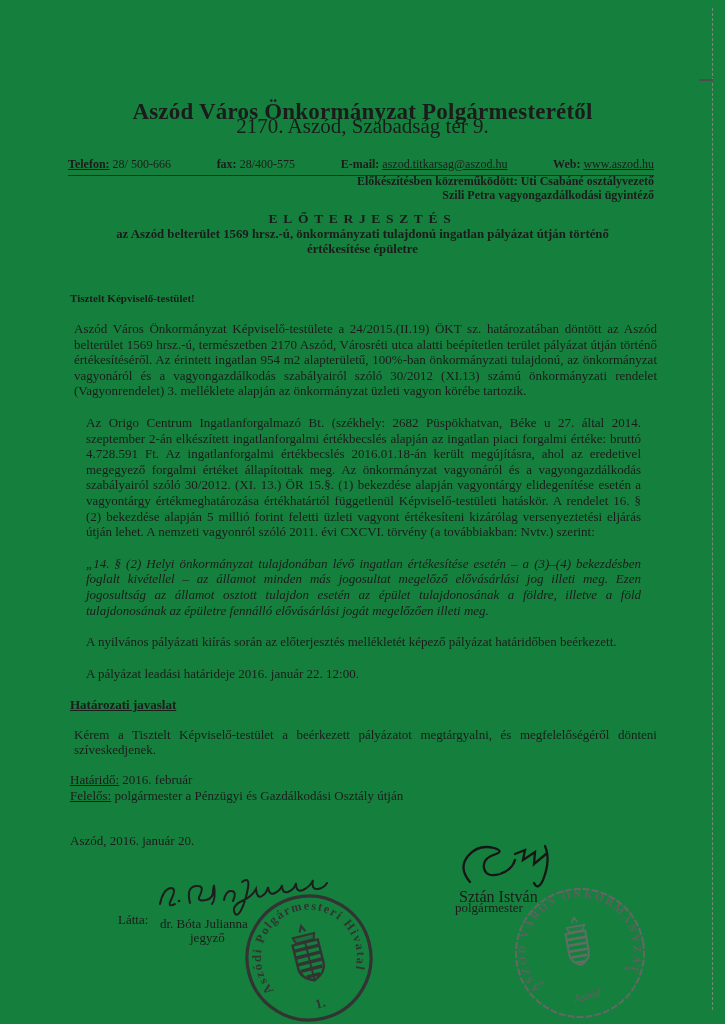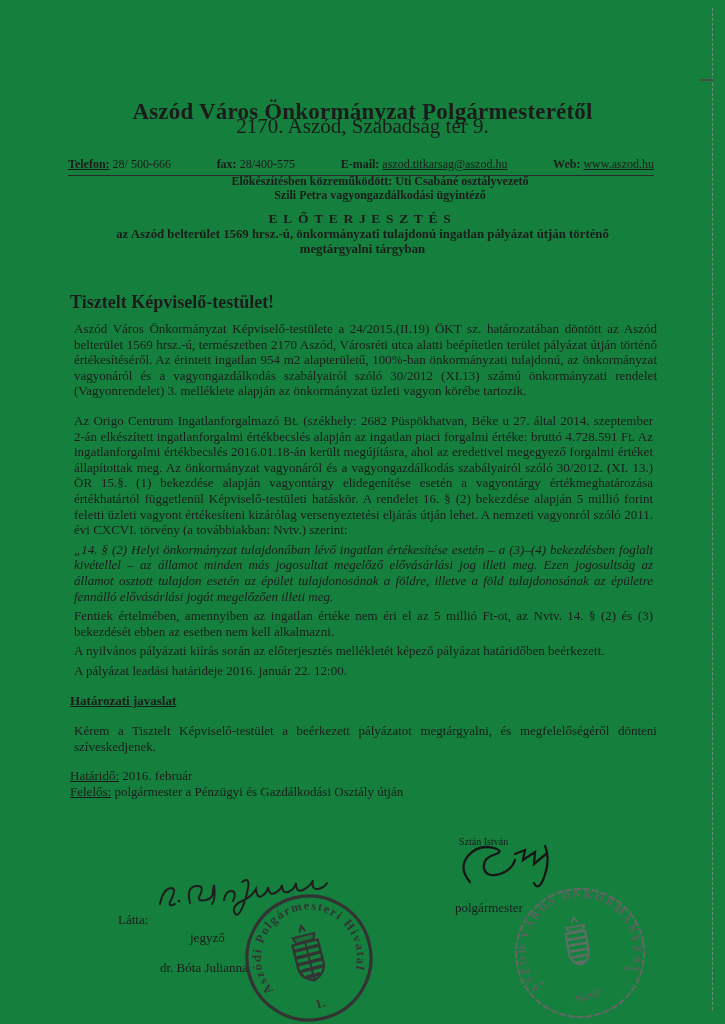--- a/index.html
+++ b/index.html
@@ -13,40 +13,40 @@
   .centered{left:0;width:725px;text-align:center;}
   .doc-title{top:99px;font-size:23px;font-weight:bold;letter-spacing:.2px;}
   .doc-address{top:114px;font-size:21px;}
   .contact-row{
     top:157px;left:68px;width:586px;font-size:12px;
     border-bottom:1.5px solid #2a2a2a;padding-bottom:3px;
     display:flex;justify-content:space-between;white-space:nowrap;
   }
   .contact-row b{font-weight:bold;}
   .u{text-decoration:underline;}
-  .contribs{top:174px;left:88px;width:584px;text-align:center;
+  .contribs{top:174px;left:70px;width:584px;text-align:right;
     font-size:12px;font-weight:bold;line-height:14px;}
   .subject{top:211px;}
   .subject-title{font-size:13.5px;font-weight:bold;letter-spacing:.42em;}
   .subject-line{font-size:12.8px;font-weight:bold;line-height:15px;}
-  .salutation{top:292px;left:70px;font-size:18px;font-weight:bold;}
+  .salutation{top:292px;left:70px;font-size:11px;font-weight:bold;}
   .body-flow{top:321px;left:70px;width:587px;font-size:13px;line-height:15.6px;
     text-align:justify;}
   .body-flow p{margin:0 0 14px 4px;}
-  .body-flow p.tight{margin:4px;}
+  .body-flow p.tight{margin:16px;}
   .quote{font-style:italic;}
   .decision-heading{font-weight:bold;text-decoration:underline;margin:15px 0 14px 0 !important;
     text-align:left;}
   .kv-line{margin:0 !important;text-align:left;}
   .kv-line .lbl{text-decoration:underline;}
   .date-line{margin:30px 0 0 0 !important;text-align:left;}
   .latta{top:912px;left:70px;font-size:13px;margin-left:48px;}
-  .jegyzo-name{top:960px;left:160px;font-size:13px;}
+  .jegyzo-name{top:916px;left:160px;font-size:13px;}
   .jegyzo-title{top:930px;left:190px;font-size:13px;}
-  .mayor-name{top:836px;left:459px;font-size:10px;}
+  .mayor-name{top:888px;left:459px;font-size:16px;}
   .mayor-title{top:900px;left:455px;font-size:13px;}
   .sig{pointer-events:none;}
   .artifact-dash-line{top:8px;left:712px;height:1002px;width:0;
     border-left:1.6px dashed #8f8f8f;opacity:.75;}
   .artifact-tick{top:79px;left:699px;width:14px;height:2px;background:#4d4d4d;}
   svg text{font-family:"Liberation Serif","DejaVu Serif",serif;}
 </style>
 </head>
 <body>
 
@@ -66,39 +66,39 @@
   </div>
 
   <div class="abs contribs">
     <div>Előkészítésben közreműködött: Uti Csabáné osztályvezető</div>
     <div>Szili Petra vagyongazdálkodási ügyintéző</div>
   </div>
 
   <div class="abs centered subject">
     <div class="subject-title">ELŐTERJESZTÉS</div>
     <div class="subject-line">az Aszód belterület 1569 hrsz.-ú, önkormányzati tulajdonú ingatlan pályázat útján történő</div>
-    <div class="subject-line">megtárgyalni tárgyban</div>
+    <div class="subject-line">értékesítése épületre</div>
   </div>
 
   <div class="abs salutation">Tisztelt Képviselő-testület!</div>
 
   <div class="abs body-flow">
     <p>Aszód Város Önkormányzat Képviselő-testülete a 24/2015.(II.19) ÖKT sz. határozatában döntött az Aszód belterület 1569 hrsz.-ú, természetben 2170 Aszód, Városréti utca alatti beépítetlen terület pályázat útján történő értékesítéséről. Az érintett ingatlan 954 m2 alapterületű, 100%-ban önkormányzati tulajdonú, az önkormányzat vagyonáról és a vagyongazdálkodás szabályairól szóló 30/2012 (XI.13) számú önkormányzati rendelet (Vagyonrendelet) 3. melléklete alapján az önkormányzat üzleti vagyon körébe tartozik.</p>
     <p class="tight">Az Origo Centrum Ingatlanforgalmazó Bt. (székhely: 2682 Püspökhatvan, Béke u 27. által 2014. szeptember 2-án elkészített ingatlanforgalmi értékbecslés alapján az ingatlan piaci forgalmi értéke: bruttó 4.728.591 Ft. Az ingatlanforgalmi értékbecslés 2016.01.18-án került megújításra, ahol az eredetivel megegyező forgalmi értéket állapítottak meg. Az önkormányzat vagyonáról és a vagyongazdálkodás szabályairól szóló 30/2012. (XI. 13.) ÖR 15.§. (1) bekezdése alapján vagyontárgy elidegenítése esetén a vagyontárgy értékmeghatározása értékhatártól függetlenül Képviselő-testületi hatáskör. A rendelet 16. § (2) bekezdése alapján 5 millió forint feletti üzleti vagyont értékesíteni kizárólag versenyeztetési eljárás útján lehet. A nemzeti vagyonról szóló 2011. évi CXCVI. törvény (a továbbiakban: Nvtv.) szerint:</p>
     <p class="tight quote">„14. § (2) Helyi önkormányzat tulajdonában lévő ingatlan értékesítése esetén – a (3)–(4) bekezdésben foglalt kivétellel – az államot minden más jogosultat megelőző elővásárlási jog illeti meg. Ezen jogosultság az államot osztott tulajdon esetén az épület tulajdonosának a földre, illetve a föld tulajdonosának az épületre fennálló elővásárlási jogát megelőzően illeti meg.</p>
-    <p class="tight">Fentiek értelmében, amennyiben az ingatlan értéke nem éri el az 5 millió Ft-ot, az Nvtv. 14. § (2) és (3) bekezdését ebben az esetben nem kell alkalmazni.</p>
     <p class="tight">A nyilvános pályázati kiírás során az előterjesztés mellékletét képező pályázat határidőben beérkezett.</p>
     <p class="tight">A pályázat leadási határideje 2016. január 22. 12:00.</p>
 
     <p class="decision-heading">Határozati javaslat</p>
     <p>Kérem a Tisztelt Képviselő-testület a beérkezett pályázatot megtárgyalni, és megfelelőségéről dönteni szíveskedjenek.</p>
 
     <p class="kv-line"><span class="lbl">Határidő:</span><span> 2016. február</span></p>
     <p class="kv-line"><span class="lbl">Felelős:</span><span> polgármester a Pénzügyi és Gazdálkodási Osztály útján</span></p>
 
+    <p class="date-line">Aszód, 2016. január 20.</p>
   </div>
 
   <div class="abs latta">Látta:</div>
 
   <svg class="abs sig" style="left:146px;top:874px;" width="200" height="44" viewBox="0 0 200 44">
     <g fill="none" stroke="#1d1d1d" stroke-width="2" stroke-linecap="round">
       <path d="M14,30 q3,-15 11,-16 q6,0 0,12 q-4,8 4,4"></path>
       <circle cx="33" cy="27" r="1.3" fill="#1d1d1d" stroke="none"></circle>
       <path d="M44,29 q-4,-16 6,-17 q9,-1 4,9 q-4,7 6,5 q8,-2 7,-10 l1,-5 q2,14 -2,19"></path>
       <path d="M78,26 q2,-10 8,-9 q5,1 1,10"></path>

